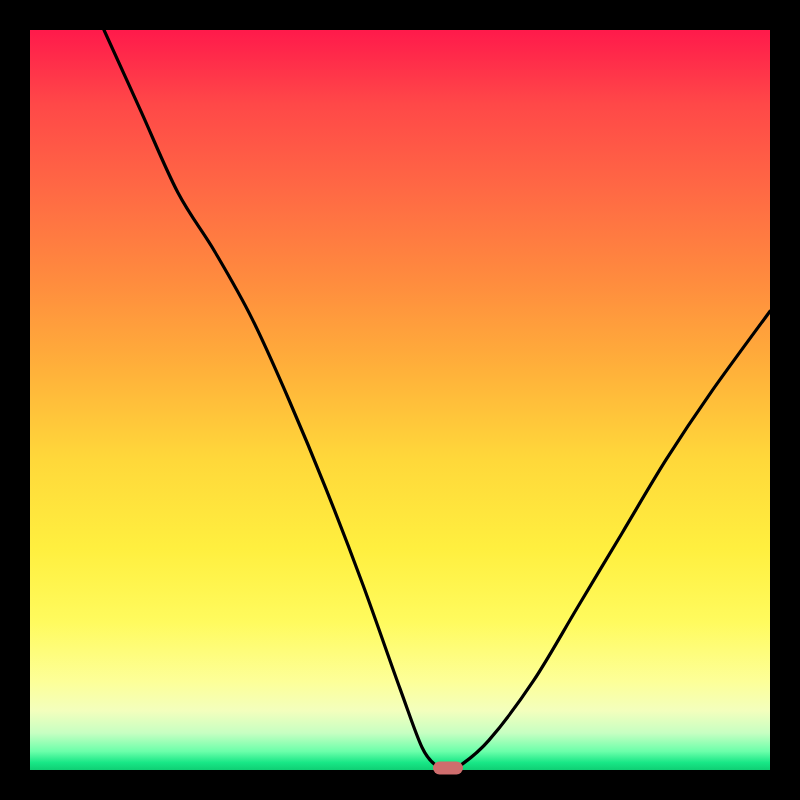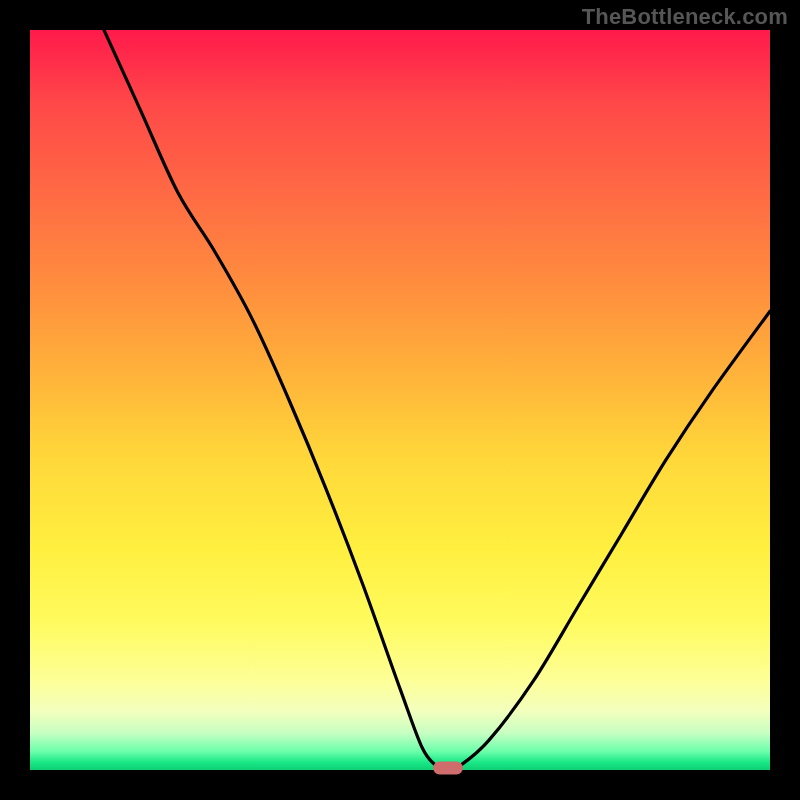--- a/index.html
+++ b/index.html
@@ -69,21 +69,20 @@
     height: 13px;
     border-radius: 7px;
     background: #cf6d6d;
     transform: translate(-50%, -50%);
   }
 </style>
 </head>
 <body>
 
 <div class="frame">
-  <div class="watermark">TheBottleneck.com</div>
 
   <div class="plot">
     <svg class="curve" viewBox="0 0 740 740" preserveAspectRatio="none">
       <path d="M 74.0 0.0 C 80.2 13.6, 98.7 54.3, 111.0 81.4 C 123.3 108.5, 135.7 139.4, 148.0 162.8 C 160.3 186.2, 172.7 201.0, 185.0 222.0 C 197.3 243.0, 209.7 263.9, 222.0 288.6 C 234.3 313.3, 246.7 341.6, 259.0 370.0 C 271.3 398.4, 283.7 428.0, 296.0 458.8 C 308.3 489.6, 320.7 521.7, 333.0 555.0 C 345.3 588.3, 360.1 631.5, 370.0 658.6 C 379.9 685.7, 386.0 704.8, 392.2 717.8 C 398.4 730.8, 402.7 732.6, 407.0 736.3 C 411.3 740.0, 414.4 740.0, 418.1 740.0 C 421.8 740.0, 422.4 741.2, 429.2 736.3 C 436.0 731.4, 446.5 724.6, 458.8 710.4 C 471.1 696.2, 488.4 673.4, 503.2 651.2 C 518.0 629.0, 532.8 601.9, 547.6 577.2 C 562.4 552.5, 577.2 527.9, 592.0 503.2 C 606.8 478.5, 621.6 452.6, 636.4 429.2 C 651.2 405.8, 663.5 387.3, 680.8 362.6 C 698.1 337.9, 730.1 294.8, 740.0 281.2"></path>
     </svg>
     <div class="marker" style="left:418.1px; top:738.0px;"></div>
   </div>
 </div>
 
 </body></html>

